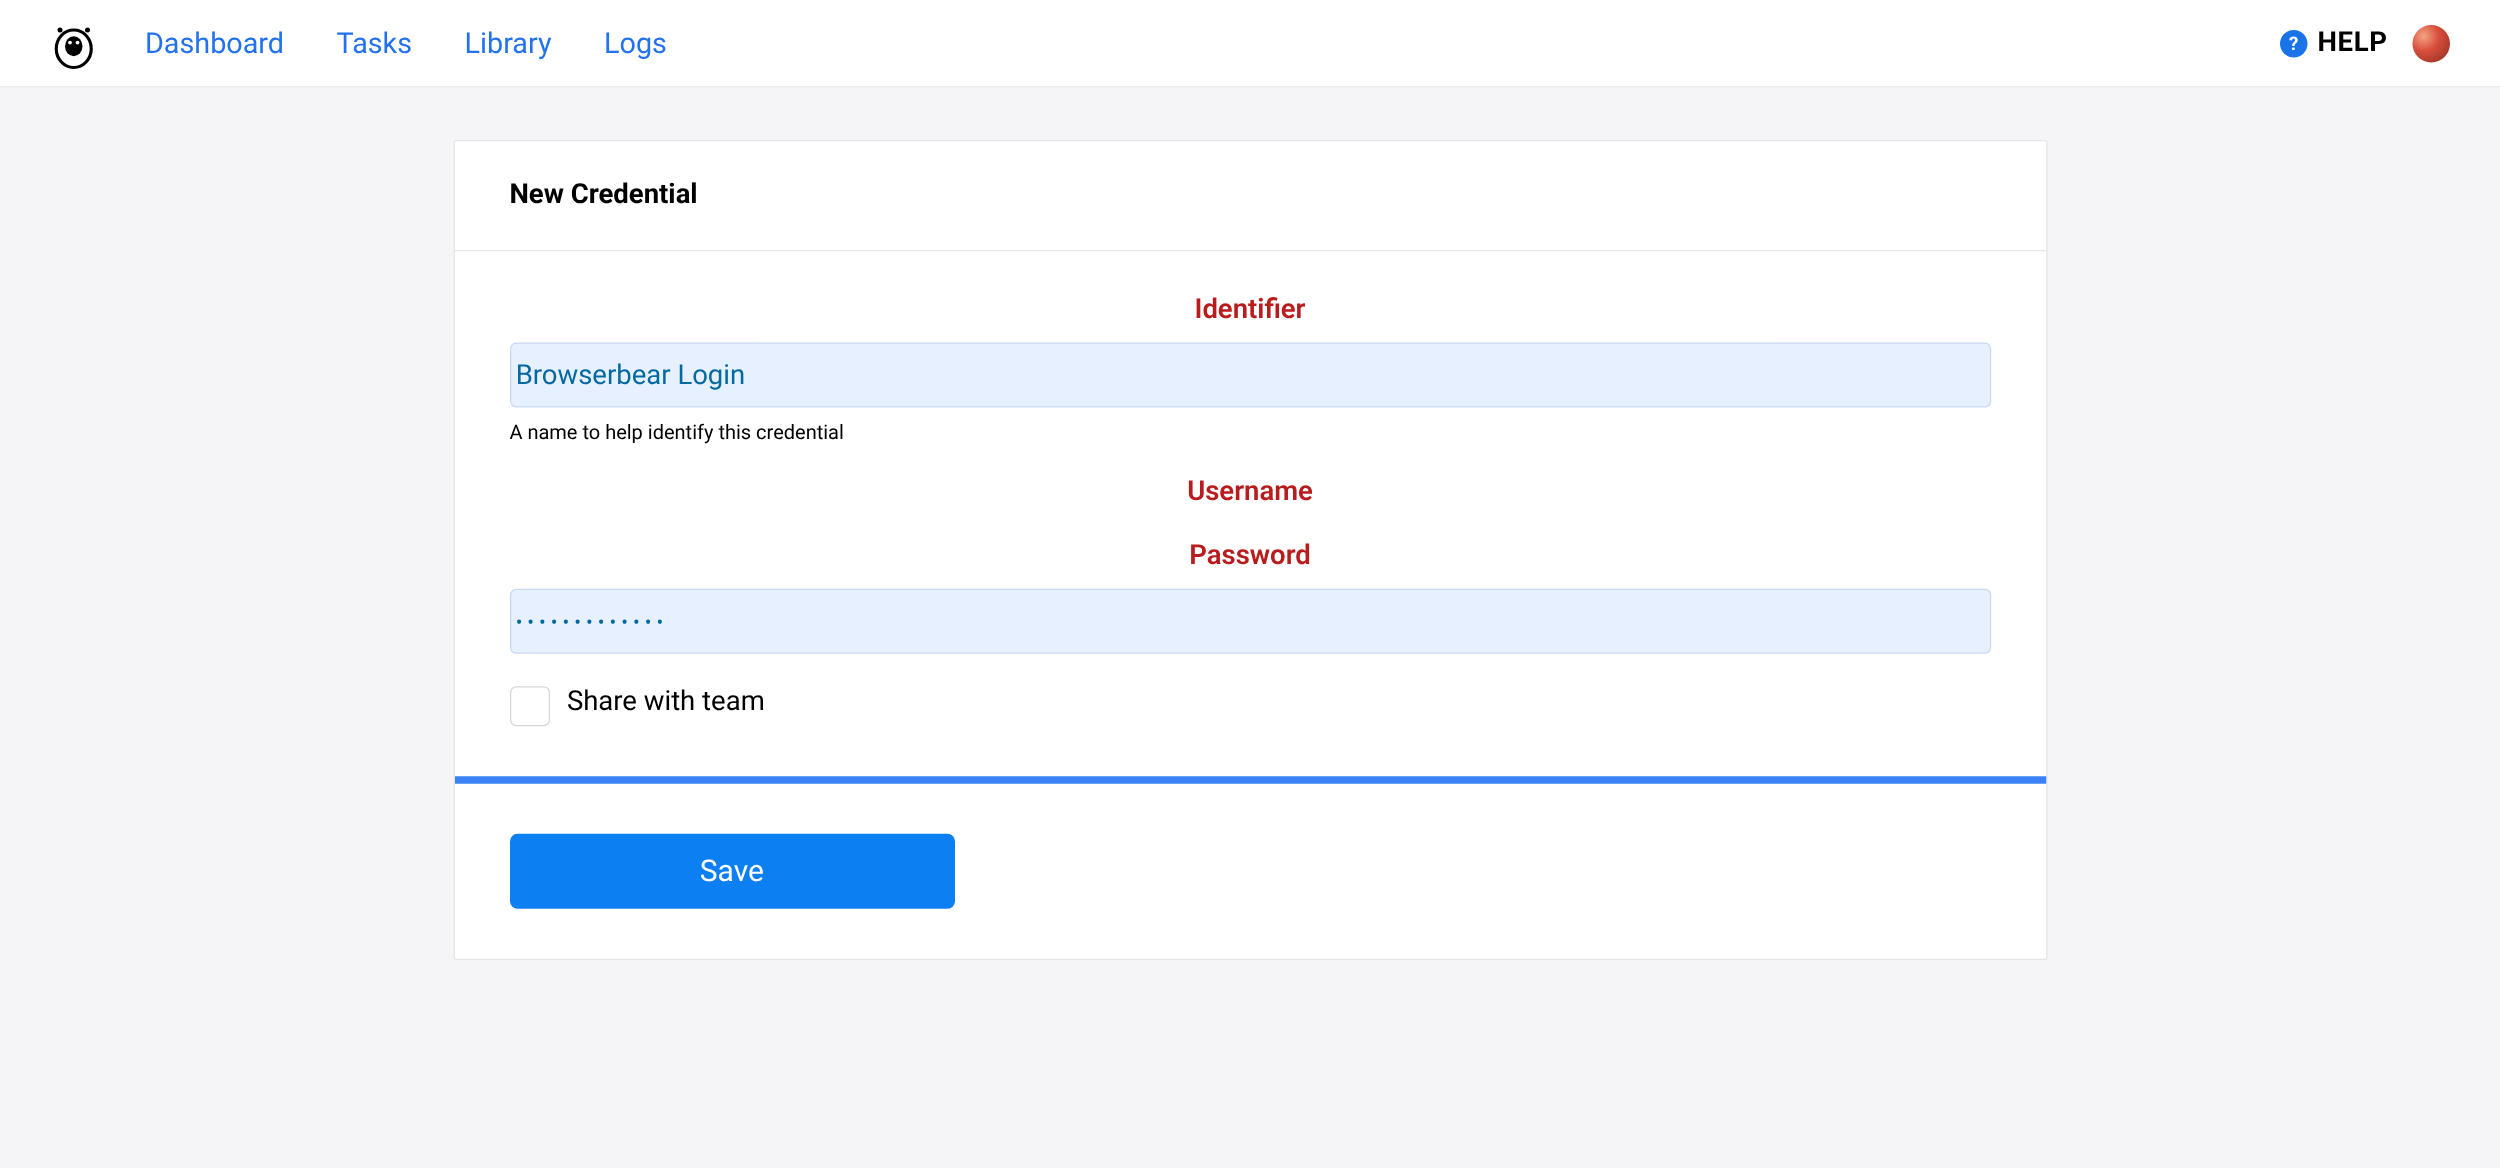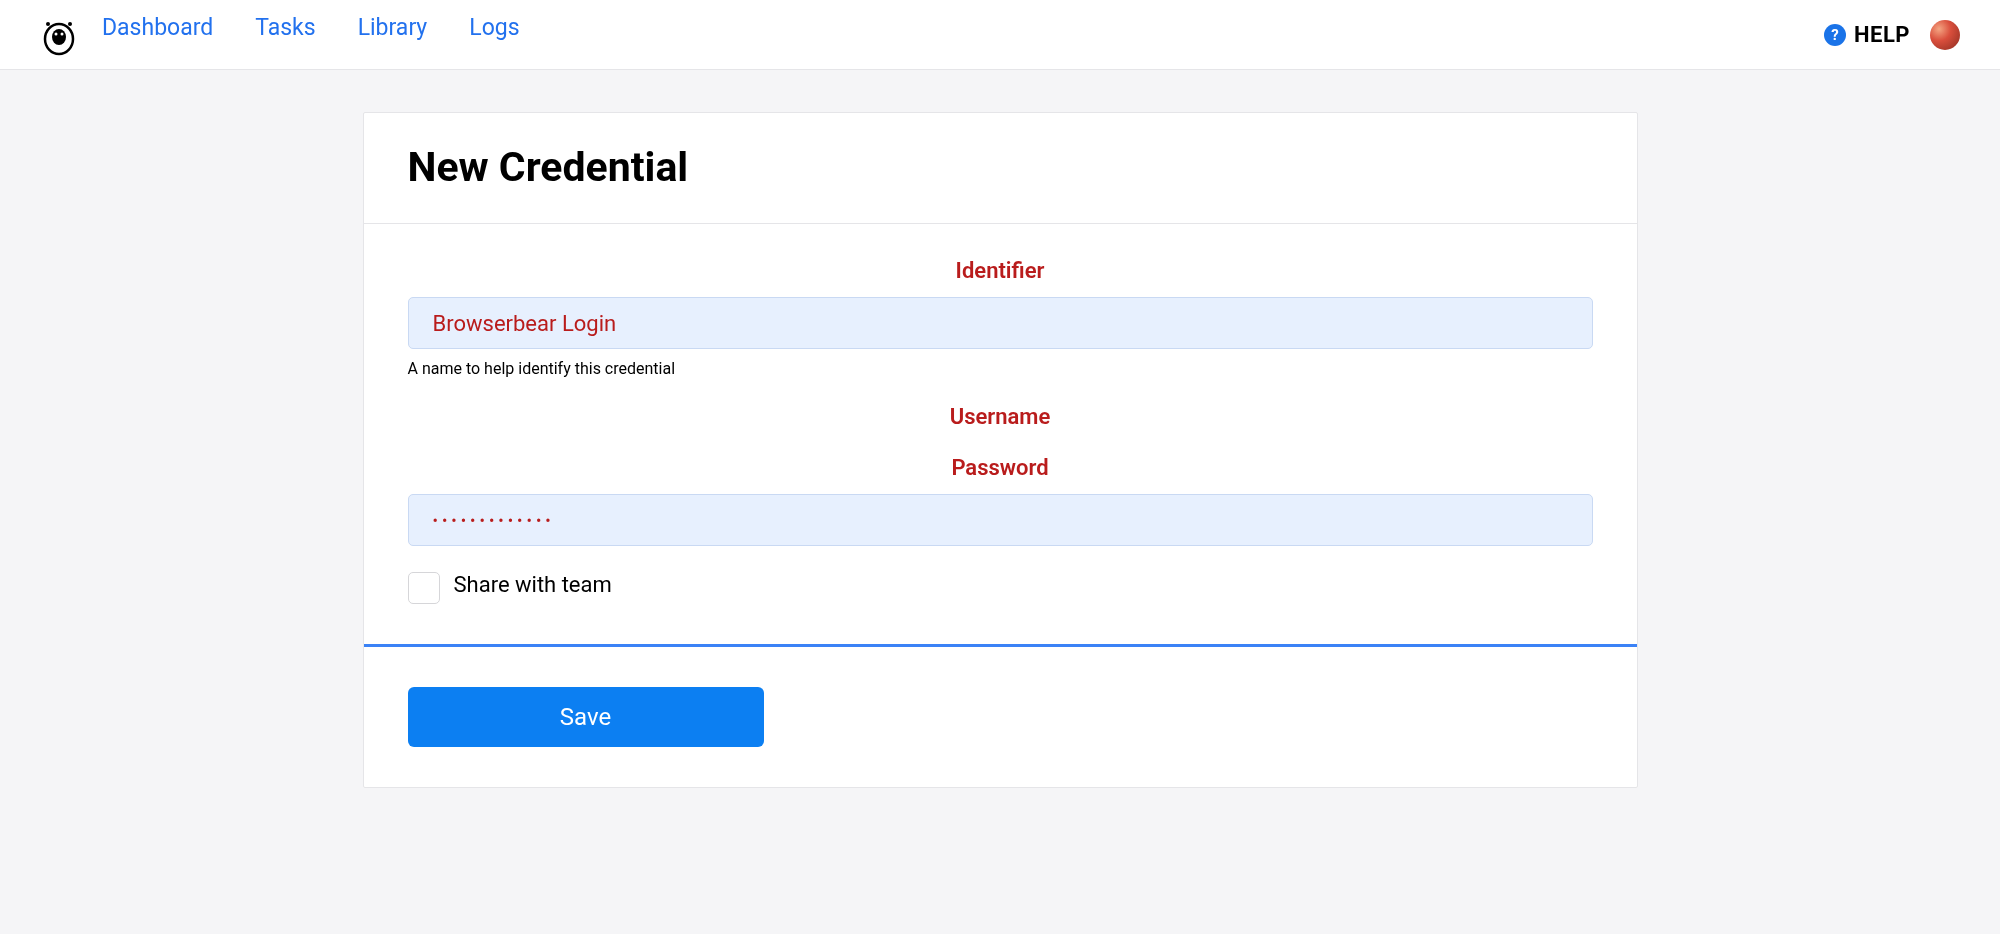--- a/index.html
+++ b/index.html
@@ -19,22 +19,22 @@
       border-bottom: 1px solid #e5e5e8;
       height: 70px;
       display: flex;
       align-items: center;
       padding: 0 40px;
       justify-content: space-between;
     }
     
     .nav-left {
       display: flex;
-      align-items: flex-start;
-      gap: 24px;
+      align-items: center;
+      gap: 38px;
     }
     
     .logo {
       width: 38px;
       height: 42px;
       display: flex;
       align-items: center;
       justify-content: center;
     }
     
@@ -101,21 +101,21 @@
       border: 1px solid #e5e5e8;
       border-radius: 2px;
     }
     
     .card-header {
       padding: 30px 44px 32px;
       border-bottom: 1px solid #e5e5e8;
     }
     
     .page-title {
-      font-size: 41px;
+      font-size: 22px;
       font-weight: 700;
       color: #000;
     }
     
     .card-body {
       padding: 34px 44px 40px;
     }
     
     .form-group {
       margin-bottom: 26px;
@@ -128,23 +128,23 @@
       color: #b91c1c;
       margin-bottom: 14px;
       text-align: center;
     }
     
     .form-input {
       width: 100%;
       height: 52px;
       border: 1px solid #d6d6d9;
       border-radius: 5px;
-      padding: 0 24px;
-      font-size: 22px;
-      color: #b91c1c;
+      padding: 0 4px;
+      font-size: 22px;
+      color: #0369a1;
       font-family: inherit;
       outline: none;
     }
     
     .form-input.highlighted {
       background: #e7f0fe;
       border-color: #c9d9f3;
     }
     
     .form-input-password {
@@ -175,21 +175,21 @@
       appearance: none;
     }
     
     .checkbox-label {
       font-size: 22px;
       color: #000;
     }
     
     .card-footer {
       padding: 40px 44px;
-      border-top: 3px solid #3b82f6;
+      border-top: 6px solid #3b82f6;
     }
     
     .save-button {
       background: #0c7ff2;
       color: #fff;
       border: none;
       border-radius: 6px;
       font-size: 24px;
       padding: 16px 0;
       width: 356px;

